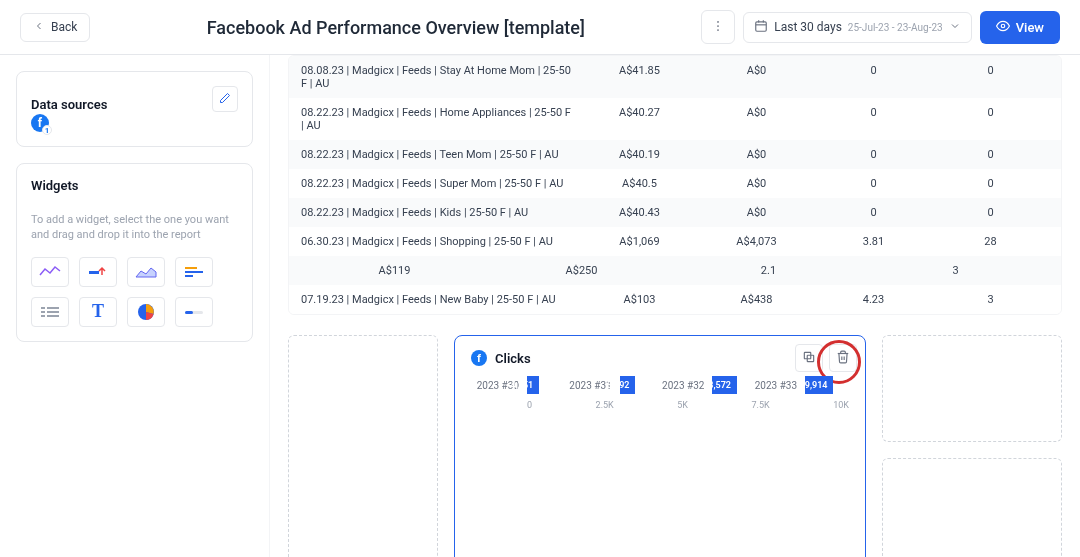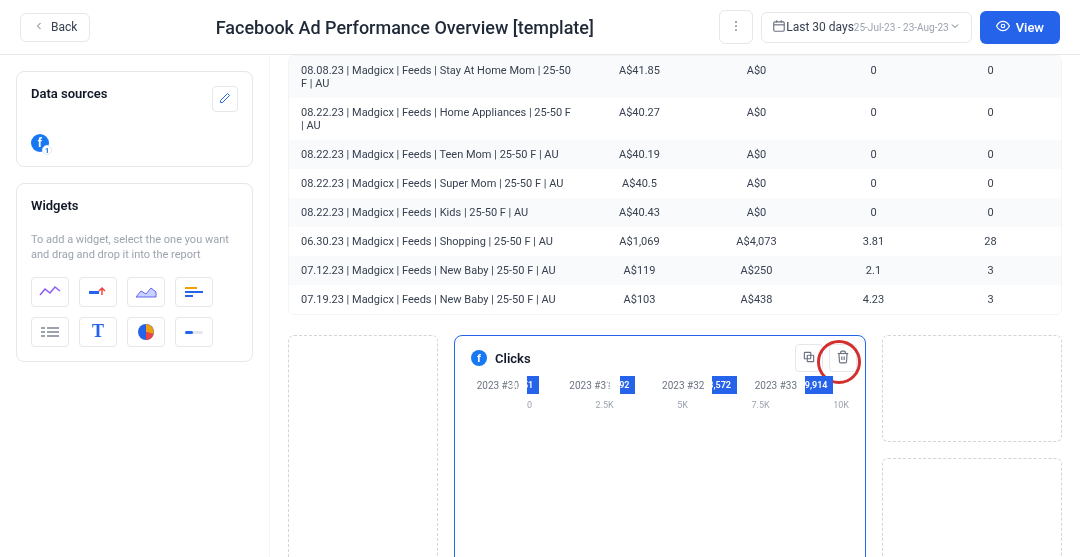--- a/index.html
+++ b/index.html
@@ -2,27 +2,27 @@
 <html><head>
 <meta charset="utf-8">
 <style>
 *{box-sizing:border-box;margin:0;padding:0;font-family:-apple-system,BlinkMacSystemFont,"Segoe UI",Roboto,sans-serif}
 body{background:#fff;color:#111827;font-size:12px}
 .header{display:flex;align-items:center;padding:10px 20px;border-bottom:1px solid #e5e7eb;gap:12px}
 .back-btn{display:flex;align-items:center;gap:6px;padding:6px 12px;border:1px solid #e5e7eb;border-radius:6px;background:#fff;cursor:pointer;font-size:12px;color:#374151}
 .title{flex:1;text-align:center;font-size:18px;font-weight:500;color:#1f2937}
 .header-right{display:flex;align-items:center;gap:8px}
 .icon-btn{width:34px;height:34px;display:flex;align-items:center;justify-content:center;border:1px solid #e5e7eb;border-radius:6px;background:#fff;cursor:pointer}
-.date-btn{display:flex;align-items:center;padding:6px 10px;border:1px solid #e5e7eb;border-radius:6px;background:#fff;cursor:pointer;font-size:12px;color:#374151}
+.date-btn{display:flex;align-items:center;gap:6px;padding:6px 10px;border:1px solid #e5e7eb;border-radius:6px;background:#fff;cursor:pointer;font-size:12px;color:#374151}
 .date-range{font-size:10px;color:#9ca3af}
 .view-btn{display:flex;align-items:center;gap:6px;padding:8px 16px;border:none;border-radius:6px;background:#2563eb;color:#fff;cursor:pointer;font-size:13px;font-weight:500}
 .layout{display:flex}
 .sidebar{width:270px;padding:16px;border-right:1px solid #f3f4f6}
 .panel{border:1px solid #e5e7eb;border-radius:8px;padding:14px;margin-bottom:16px}
-.panel-head{display:flex;align-items:flex-start;justify-content:space-between;margin-bottom:22px}
+.panel-head{display:flex;align-items:flex-end;justify-content:space-between;margin-bottom:2px}
 .panel-title{font-size:13px;font-weight:600;color:#111827}
 .edit-btn{width:26px;height:26px;border:1px solid #e5e7eb;border-radius:4px;background:#fff;cursor:pointer;display:flex;align-items:center;justify-content:center}
 .fb-icon{width:18px;height:18px;border-radius:50%;background:#1877f2;display:inline-flex;align-items:center;justify-content:center;color:#fff;font-weight:700;font-size:12px;position:relative}
 .fb-badge{position:absolute;bottom:-3px;right:-3px;background:#fff;border-radius:50%;font-size:8px;color:#1877f2;width:10px;height:10px;display:flex;align-items:center;justify-content:center;border:1px solid #e5e7eb}
 .widgets-desc{font-size:11px;color:#9ca3af;margin-top:19px;line-height:1.4}
 .widget-grid{display:flex;flex-wrap:wrap;gap:10px;margin-top:14px}
 .widget-item{width:38px;height:30px;border:1px solid #e5e7eb;border-radius:4px;display:flex;align-items:center;justify-content:center;cursor:pointer;background:#fff}
 .main{flex:1;padding:0 18px 18px}
 .table{border:1px solid #f3f4f6;border-radius:6px;overflow:hidden;margin-bottom:20px}
 .row{display:flex;align-items:flex-start;padding:8px 12px;font-size:11px;color:#374151}
@@ -213,21 +213,20 @@
           <div class="c-val">0</div>
         </div>
         <div class="row">
           <div class="c-name">06.30.23 | Madgicx | Feeds | Shopping | 25-50 F | AU</div>
           <div class="c-val">A$1,069</div>
           <div class="c-val">A$4,073</div>
           <div class="c-val">3.81</div>
           <div class="c-val">28</div>
         </div>
         <div class="row">
-          <div class="c-name">07.12.23 | Madgicx | Feeds | New Baby | 25-50 F | AU</div>
           <div class="c-val">A$119</div>
           <div class="c-val">A$250</div>
           <div class="c-val">2.1</div>
           <div class="c-val">3</div>
         </div>
         <div class="row">
           <div class="c-name">07.19.23 | Madgicx | Feeds | New Baby | 25-50 F | AU</div>
           <div class="c-val">A$103</div>
           <div class="c-val">A$438</div>
           <div class="c-val">4.23</div>

